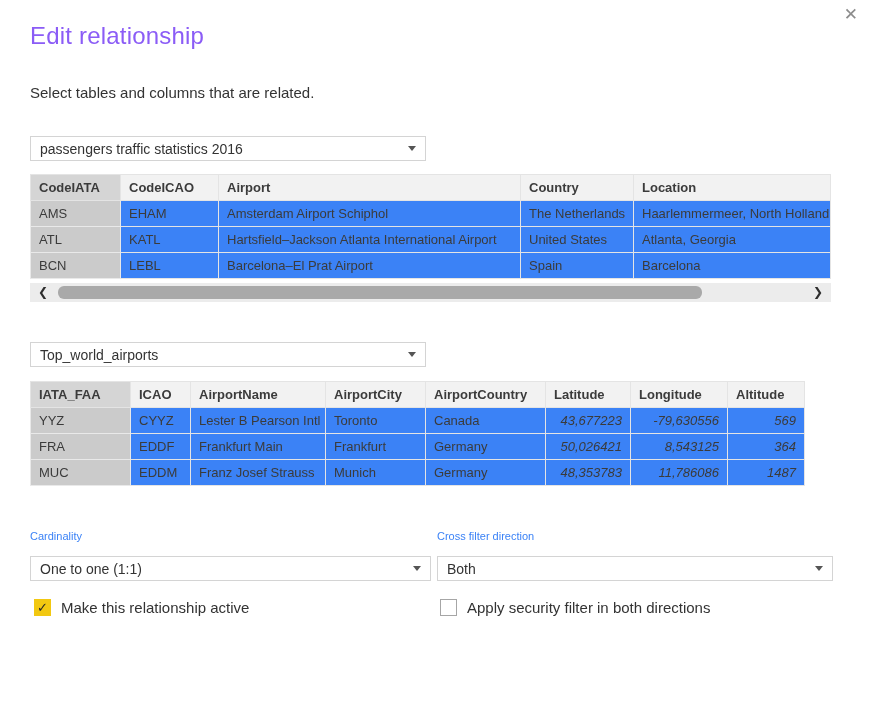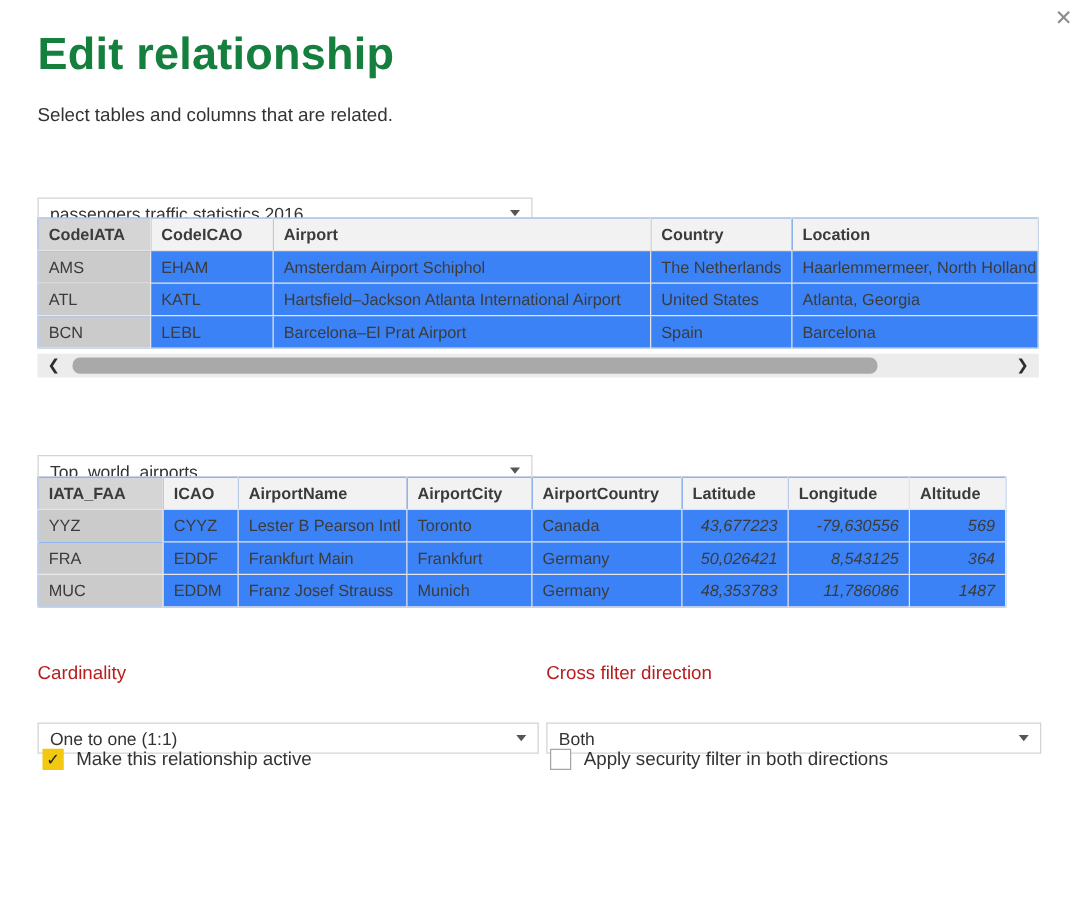--- a/index.html
+++ b/index.html
@@ -3,26 +3,26 @@
 <meta charset="utf-8">
 <style>
   * { box-sizing: border-box; margin: 0; padding: 0; }
   html,body { background:#ffffff; }
   body { font-family: "Liberation Sans", "DejaVu Sans", sans-serif; }
 
   .dialog { position: relative; width: 870px; height: 726px; background:#ffffff; overflow:hidden; }
 
   .close { position:absolute; top:6px; right:12px; font-size:17px; color:#8c8c8c; cursor:pointer; line-height:1; }
 
-  .title { position:absolute; left:30px; top:22px; font-size:36px; font-weight:700; color:#15803d; letter-spacing:.2px; }
+  .title { position:absolute; left:30px; top:22px; font-size:24px; font-weight:400; color:#8b5cf6; letter-spacing:.2px; }
   .subtitle { position:absolute; left:30px; top:84px; font-size:15px; color:#333333; }
 
   
   .dd { position:absolute; height:25px; border:1px solid #d4d4d4; background:#ffffff;
-        display:flex; align-items:center; justify-content:space-between; padding:0 9px; cursor:pointer;margin-top:22px; }
+        display:flex; align-items:center; justify-content:space-between; padding:0 9px; cursor:pointer; }
   .dd-text { font-size:14px; color:#333333; white-space:nowrap; overflow:hidden; }
   .dd-caret { width:0; height:0; border-left:4px solid transparent; border-right:4px solid transparent;
               border-top:5px solid #555555; flex:0 0 auto; margin-left:8px; }
   .dd1 { left:30px; top:136px; width:396px; }
   .dd2 { left:30px; top:342px; width:396px; }
   .dd3 { left:30px; top:556px; width:401px; }
   .dd4 { left:437px; top:556px; width:396px;gap:40px; }
 
   
   .grid { position:absolute; border-collapse:collapse; table-layout:fixed; background:#3b82f6;
@@ -52,21 +52,21 @@
   
   .hscroll { position:absolute; left:30px; top:283px; width:801px; height:19px;
              background:#ececec; display:flex; align-items:center; }
   .sarrow { flex:0 0 auto; font-size:12px; color:#2e2e2e; padding:0 8px; cursor:pointer; line-height:19px; }
   .strack { flex:1 1 auto; height:19px; position:relative; }
   .sthumb { position:absolute; left:2px; top:3px; height:13px; width:86%；
             background:#a9a9a9; border-radius:6px; }
   
   .sthumb { position:absolute; left:2px; top:3px; height:13px; width:86%; background:#a9a9a9; border-radius:6px; }
 
-  .field-label { position:absolute; font-size:15px; color:#b91c1c; }
+  .field-label { position:absolute; font-size:11px; color:#3b82f6; }
   .lbl-card { left:30px; top:530px; }
   .lbl-cross { left:437px; top:530px; }
 
   
   .chk { position:absolute; display:flex; align-items:center; gap:10px; cursor:default; }
   .chk .lbl { font-size:15px; color:#333333; }
   .box { width:17px; height:17px; display:flex; align-items:center; justify-content:center; flex:0 0 auto; cursor:pointer; }
   .box.checked { background:#f2c811; }
   .box .tick { font-size:13px; font-weight:bold; color:#262626; line-height:1; }
   .box.unchecked { background:#ffffff; border:1px solid #a6a6a6; }

